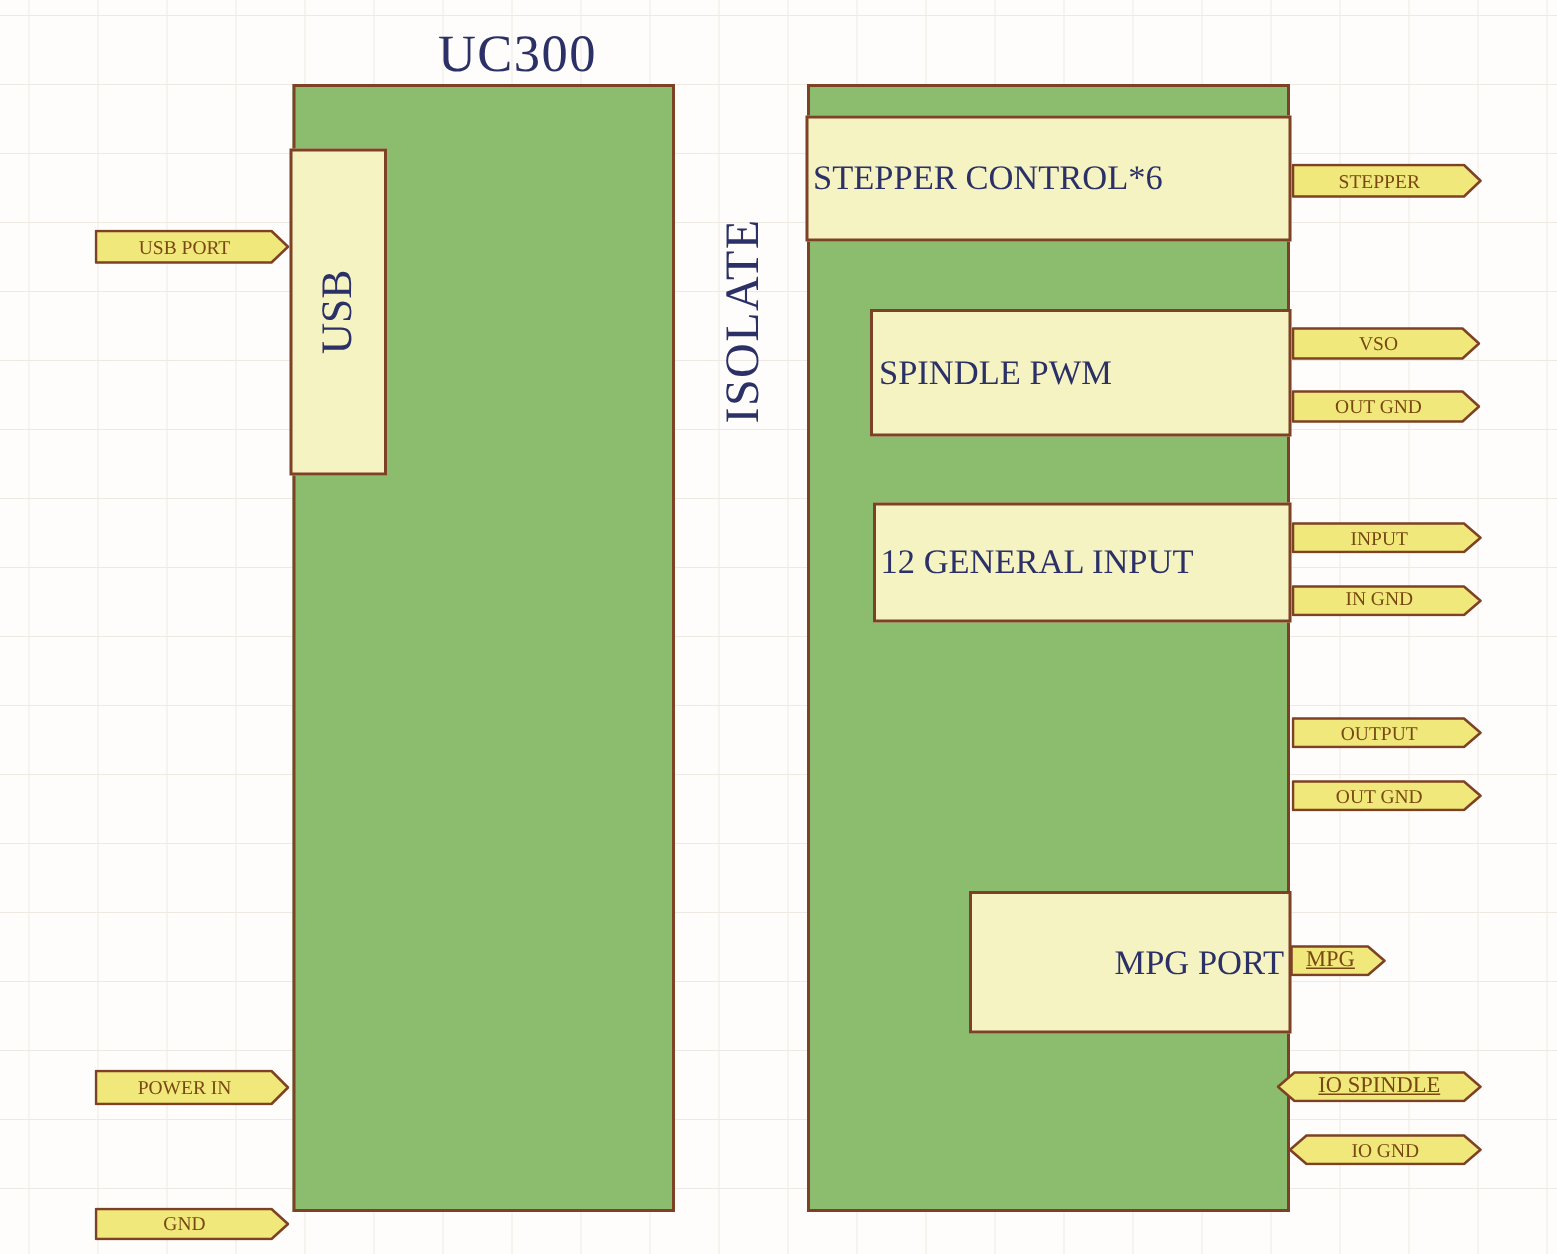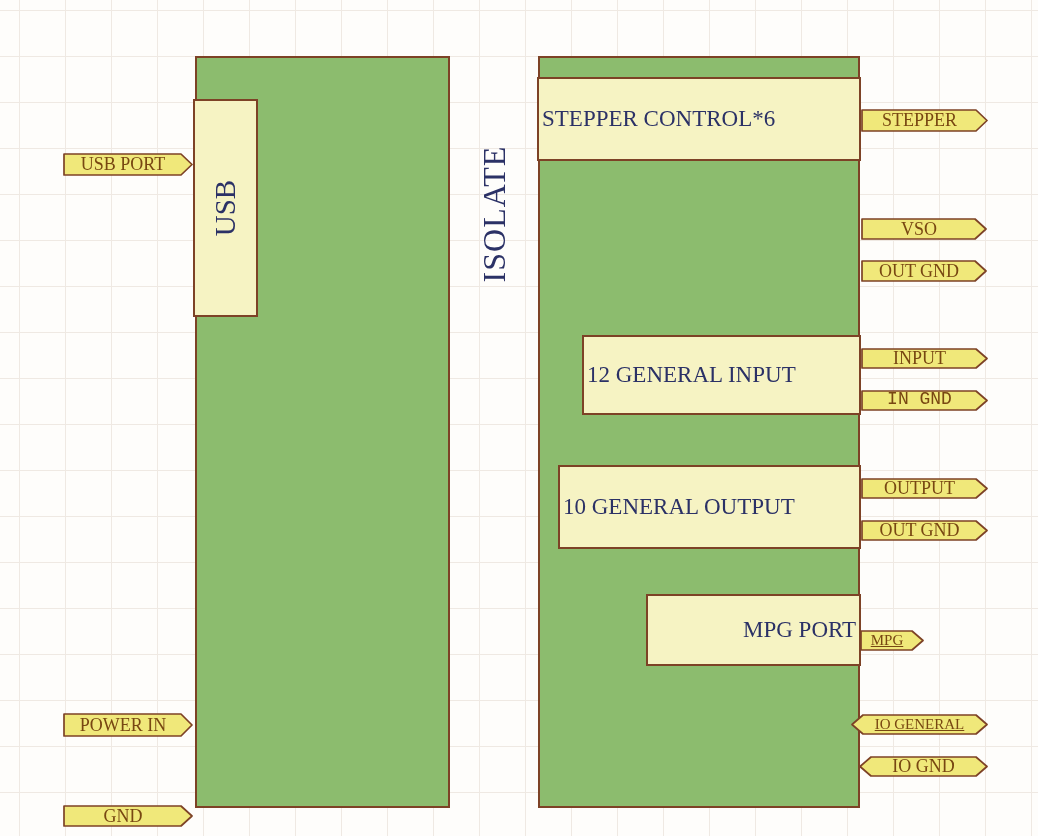--- a/index.html
+++ b/index.html
@@ -47,21 +47,21 @@
     align-items: center;
     color: #2b3166;
     font-size: 23px;
     white-space: nowrap;
     overflow: hidden;
   }
   .m-stepper { left: 537px; top:  77px; width: 324px; height: 84px; padding-left: 3px; }
   .m-spindle { left: 580px; top: 206px; width: 281px; height: 85px; padding-left: 4px; }
   .m-ginput  { left: 582px; top: 335px; width: 279px; height: 80px; padding-left: 3px; }
   .m-goutput { left: 558px; top: 465px; width: 303px; height: 84px; padding-left: 3px; }
-  .m-mpg     { left: 646px; top: 594px; width: 215px; height: 72px; justify-content: flex-end; padding-right: 3px; }
+  .m-mpg     { left: 646px; top: 594px; width: 215px; height: 95px; justify-content: flex-end; padding-right: 3px; }
   .usb-box {
     position: absolute;
     left: 193px; top: 99px; width: 65px; height: 218px;
     background: #f6f3c3;
     border: 2px solid #7d4226;
     box-sizing: border-box;
   }
   .vlabel {
     position: absolute;
     text-align: center;
@@ -84,62 +84,63 @@
     box-sizing: border-box;
   }
   .port svg { position: absolute; left: 0; top: 0; display: block; }
   .plabel {
     position: absolute;
     left: 0; top: 0; right: 10px; bottom: 0;
     display: flex;
     align-items: center;
     justify-content: center;
     color: #784712;
-    font-size: 18px;
+    font-size: 13px;
     white-space: nowrap;
   }
   .port[data-shape="both"] .plabel { right: 6px; left: 6px; }
   .p-small .plabel { font-size: 15px; text-decoration: underline; }
   
   .p-usb-port   { left:  63px; top: 153px; width: 130px; height: 23px; border-radius: 11px; }
   .p-power-in   { left:  63px; top: 713px; width: 130px; height: 24px; }
   .p-gnd        { left:  63px; top: 757px; width: 130px; height: 22px; margin-top: 48px; }
   .p-stepper    { left: 861px; top: 109px; width: 127px; height: 23px; }
   .p-vso        { left: 861px; top: 218px; width: 126px; height: 22px; }
   .p-out-gnd-1  { left: 861px; top: 260px; width: 126px; height: 22px; }
   .p-input      { left: 861px; top: 348px; width: 127px; height: 21px; }
-  .p-in-gnd     { left: 861px; top: 390px; width: 127px; height: 18px; font-family: Liberation Mono, monospace; }
+  .p-in-gnd     { left: 861px; top: 390px; width: 127px; height: 18px; }
   .p-output     { left: 861px; top: 478px; width: 127px; height: 21px; }
   .p-out-gnd-2  { left: 861px; top: 520px; width: 127px; height: 21px; }
   .p-mpg        { left: 860px; top: 630px; width:  64px; height: 21px; }
   .p-io-powerin { left: 851px; top: 714px; width: 137px; height: 21px; }
   .p-io-gnd     { left: 859px; top: 756px; width: 129px; height: 21px; }
 </style>
 </head>
 <body>
 
 <div class="stage">
 
+  <div class="title">UC300</div>
 
   <div class="block block-left"></div>
   <div class="block block-right"></div>
 
   <div class="usb-box"></div>
   <div class="vlabel v-usb">USB</div>
 
   <div class="vlabel v-isolate">ISOLATE</div>
 
   <div class="module m-stepper">
     <span>STEPPER CONTROL*6</span>
   </div>
+  <div class="module m-spindle">
+    <span>SPINDLE PWM</span>
+  </div>
   <div class="module m-ginput">
     <span>12 GENERAL INPUT</span>
-  </div>
-  <div class="module m-goutput">
-    <span>10 GENERAL OUTPUT</span>
   </div>
   <div class="module m-mpg">
     <span>MPG PORT</span>
   </div>
 
   <div class="port p-usb-port" data-shape="right">
       <svg width="130" height="23">
         <polygon points="1,1 118,1 129,11.5 118,22 1,22" fill="#f0e87a" stroke="#7d4226" stroke-width="1.7" stroke-linejoin="round"></polygon>
       </svg>
     <span class="plabel">USB PORT</span>
@@ -201,21 +202,21 @@
   <div class="port p-mpg p-small" data-shape="right">
       <svg width="64" height="21">
         <polygon points="1,1 52,1 63,10.5 52,20 1,20" fill="#f0e87a" stroke="#7d4226" stroke-width="1.7" stroke-linejoin="round"></polygon>
       </svg>
     <span class="plabel">MPG</span>
   </div>
   <div class="port p-io-powerin p-small" data-shape="both">
       <svg width="137" height="21">
         <polygon points="1,10.5 12,1 125,1 136,10.5 125,20 12,20" fill="#f0e87a" stroke="#7d4226" stroke-width="1.7" stroke-linejoin="round"></polygon>
       </svg>
-    <span class="plabel">IO GENERAL</span>
+    <span class="plabel">IO SPINDLE</span>
   </div>
   <div class="port p-io-gnd" data-shape="both">
       <svg width="129" height="21">
         <polygon points="1,10.5 12,1 117,1 128,10.5 117,20 12,20" fill="#f0e87a" stroke="#7d4226" stroke-width="1.7" stroke-linejoin="round"></polygon>
       </svg>
     <span class="plabel">IO GND</span>
   </div>
 
 </div>
 

